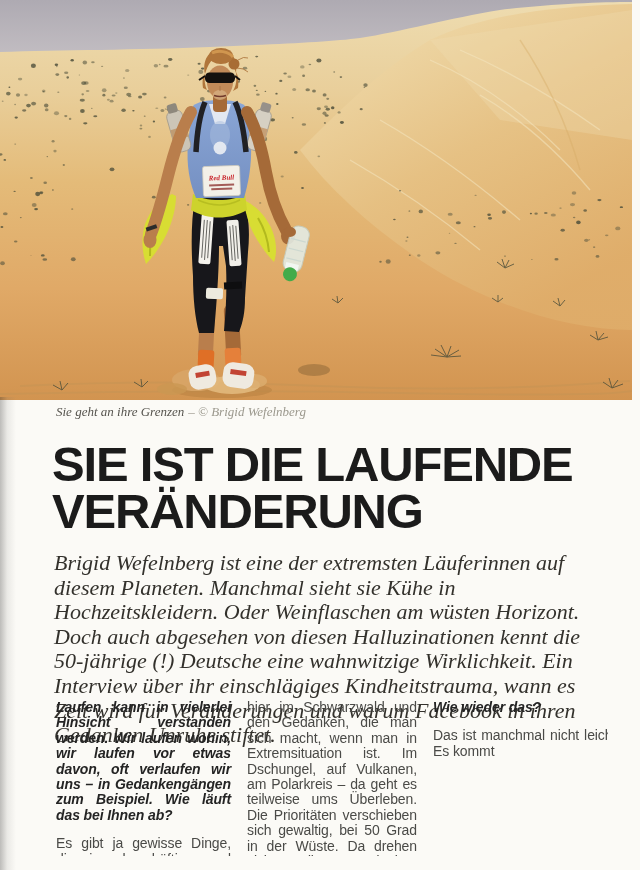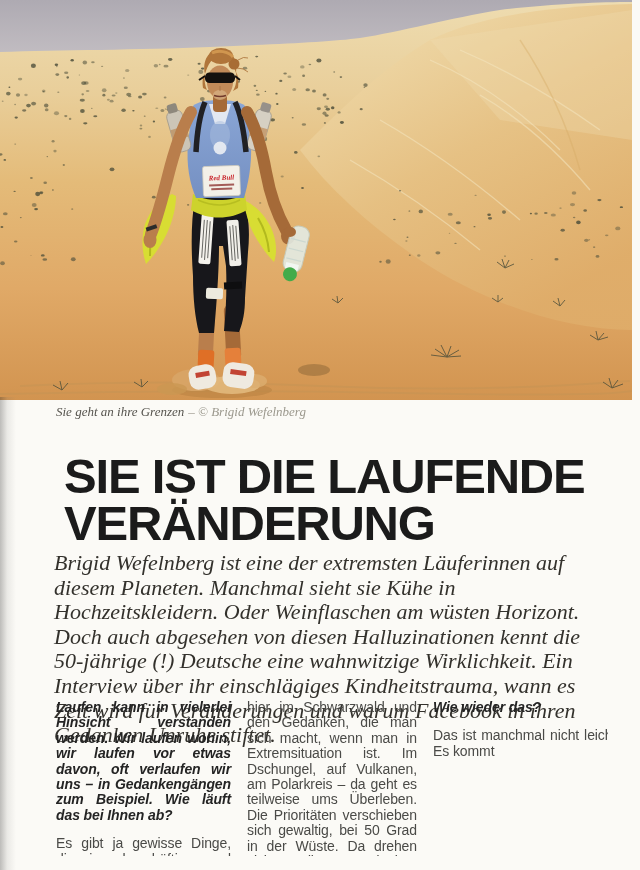--- a/index.html
+++ b/index.html
@@ -422,21 +422,21 @@
       </g>
     </svg>
   </figure>
 
   <div class="binding-shadow"></div>
 
   <div class="caption">
     <span>Sie geht an ihre Grenzen</span><span class="credit">– © Brigid Wefelnberg</span>
   </div>
 
-  <h1 class="headline" style="margin:12px">
+  <h1 class="headline" style="margin:0">
     <span>SIE IST DIE LAUFENDE</span>
     <span>VERÄNDERUNG</span>
   </h1>
 
   <p class="intro" style="margin:0">Brigid Wefelnberg ist eine der extremsten Läuferinnen auf diesem Planeten. Manchmal sieht sie Kühe in Hochzeitskleidern. Oder Weinflaschen am wüsten Horizont. Doch auch abgesehen von diesen Halluzinationen kennt die 50-jährige (!) Deutsche eine wahnwitzige Wirklichkeit. Ein Interview über ihr einschlägiges Kindheitstrauma, wann es Zeit wird für Veränderungen und warum Facebook in ihren Gedanken Unruhe stiftet.</p>
 
   <div class="columns">
     <div>
       <p class="q">Laufen kann in vielerlei Hinsicht verstanden werden. Wir laufen wohin, wir laufen vor etwas davon, oft verlaufen wir uns – in Gedankengängen zum Beispiel. Wie läuft das bei Ihnen ab?</p>
       <p>Es gibt ja gewisse Dinge, die einen beschäftigen und die man mitnimmt auf Läufe. Es gibt einen großen Unterschied zwischen entspannten Trainingsläufen</p>

